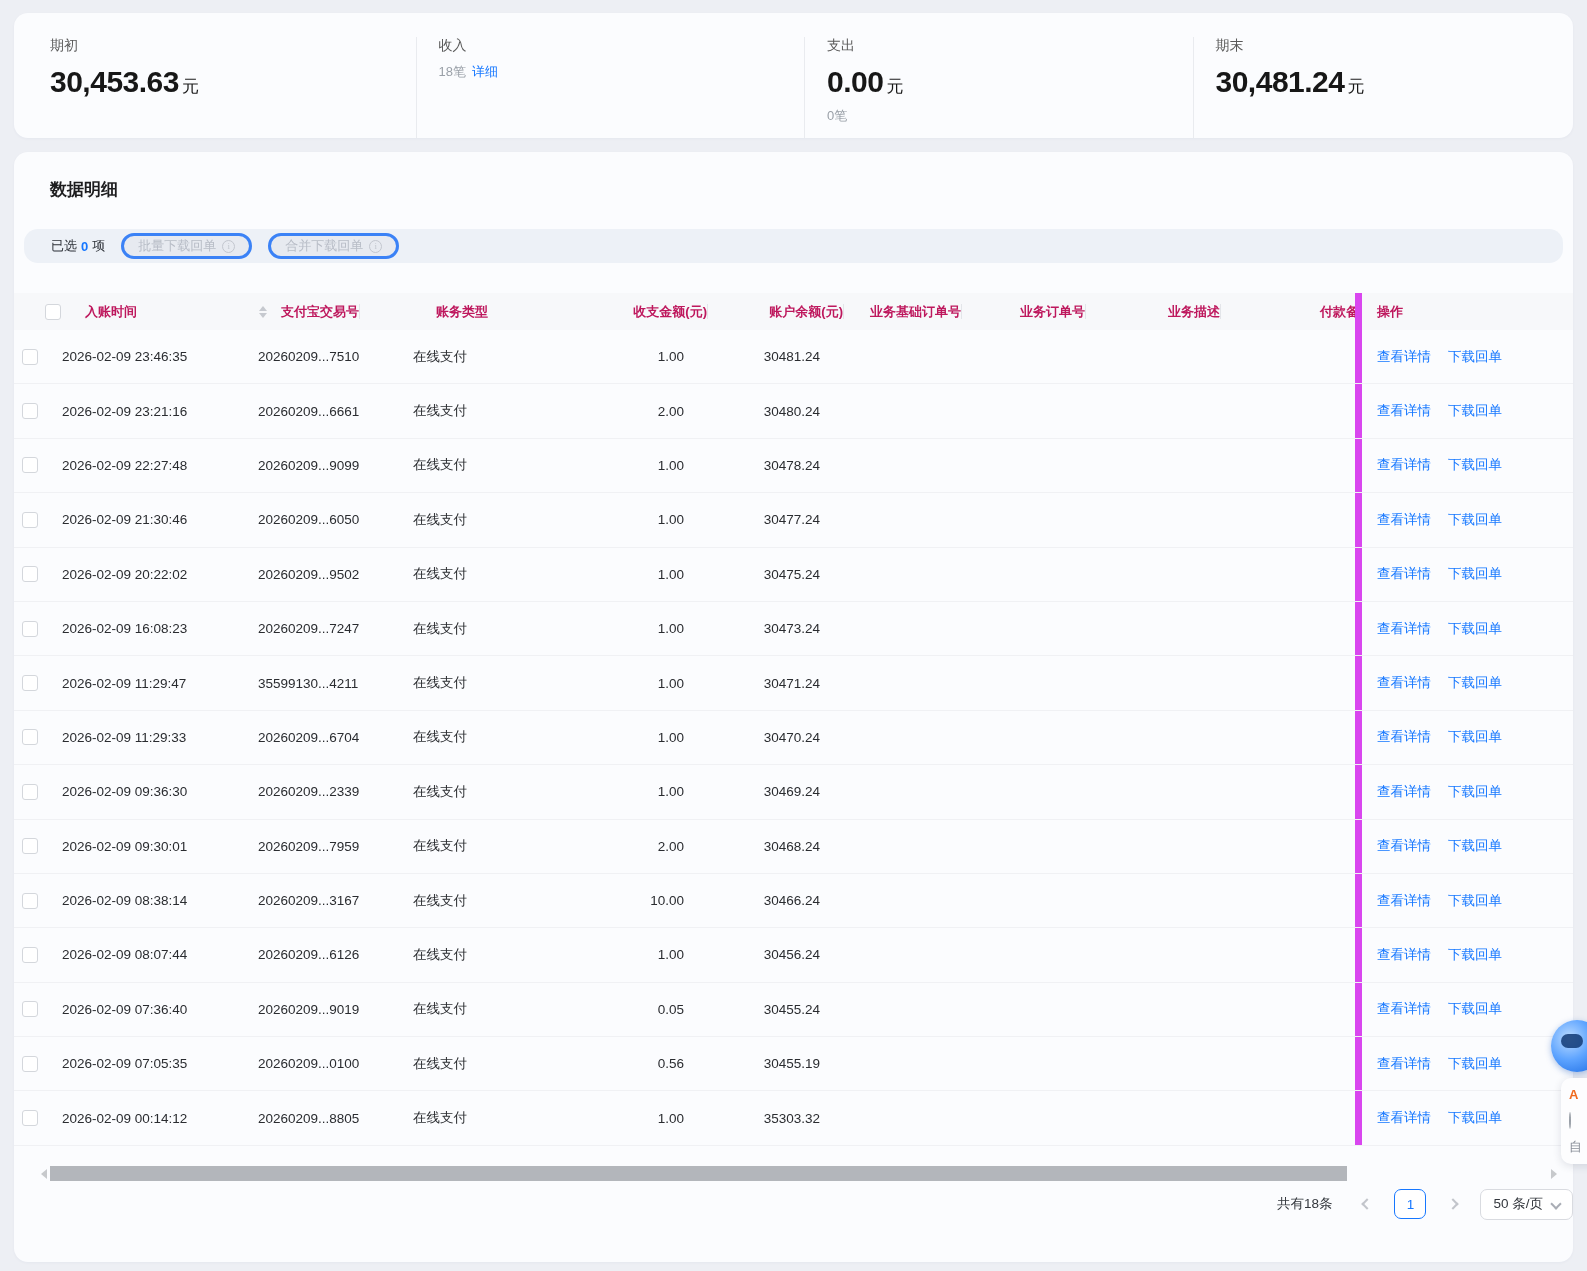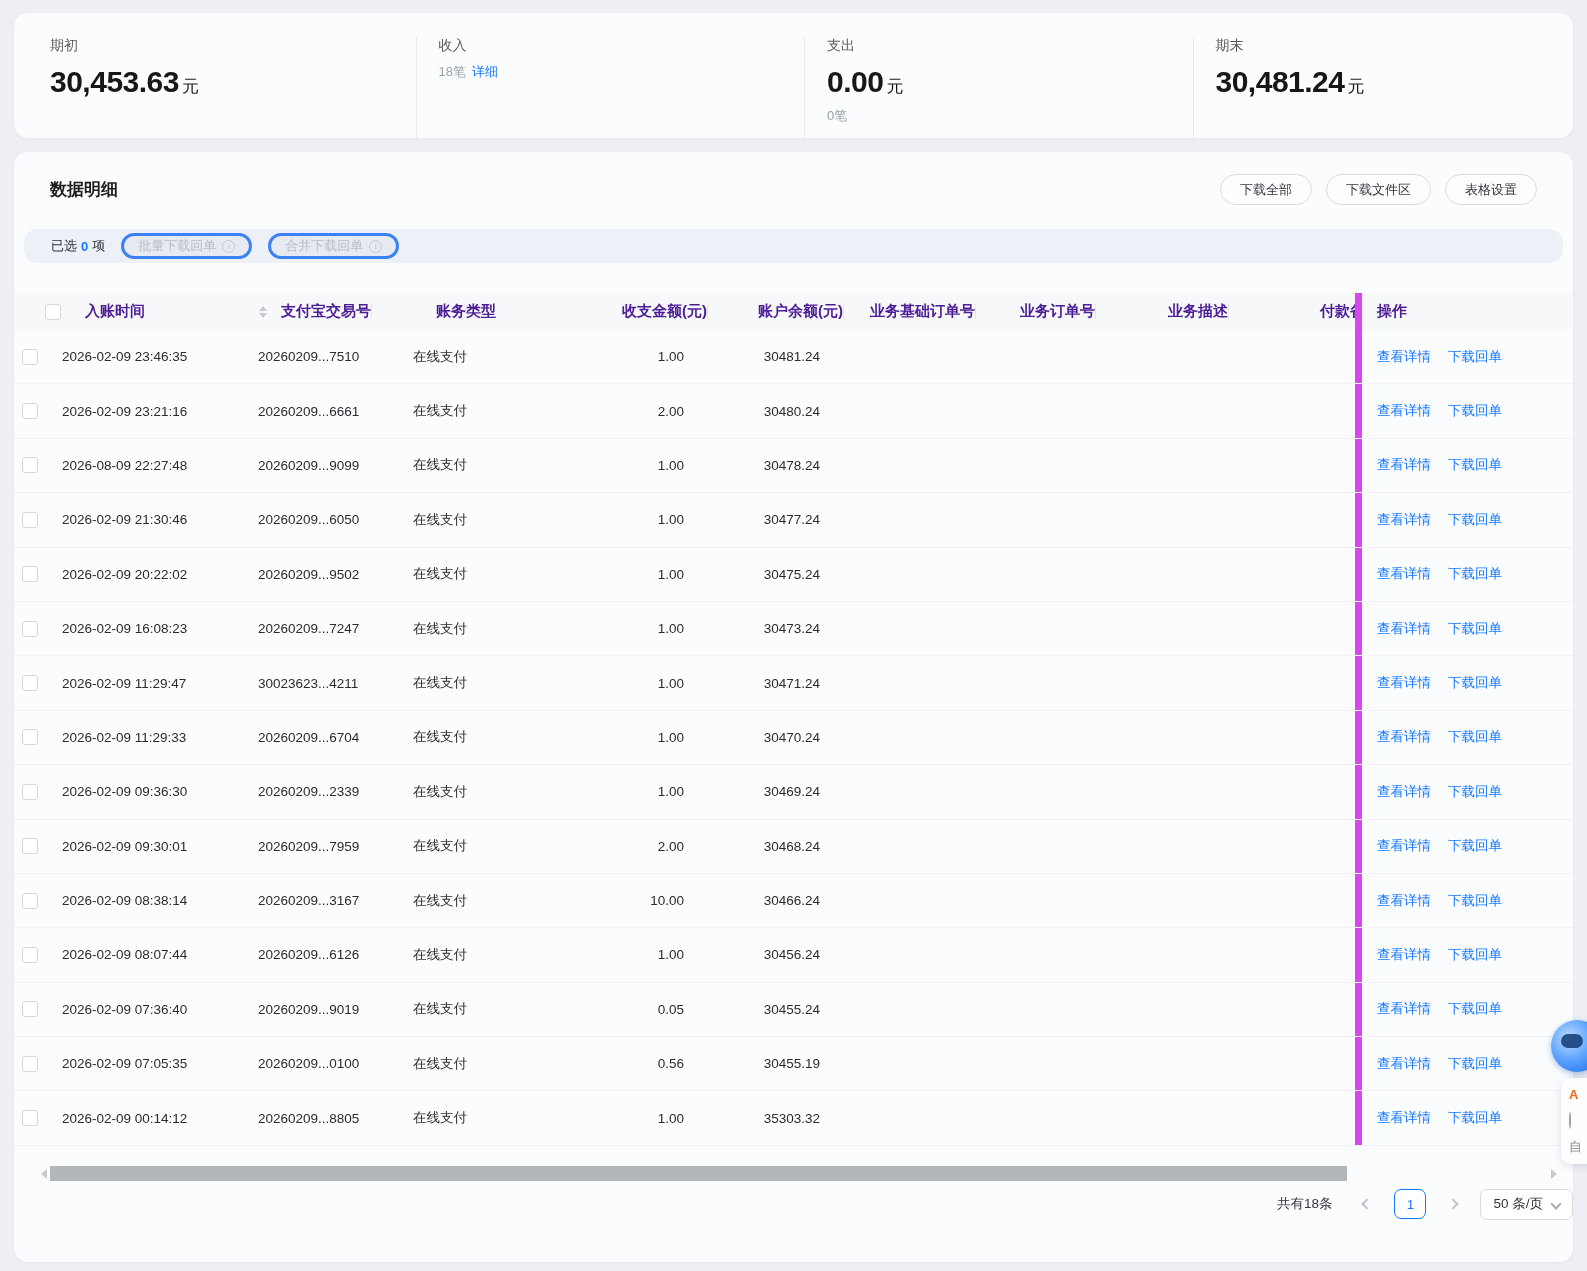--- a/index.html
+++ b/index.html
@@ -31,21 +31,21 @@
   .sel-text { color:#2b2f36; }
   .sel-count { color:#1677ff; font-weight:700; margin:0 4px; }
   .bar-btn { height:26px; margin-left:16px; padding:0 14px; border-radius:14px; background:#e7eaf0; border:3px solid #3b82f6;
              color:#b7bcc6; font-size:13px; display:inline-flex; align-items:center; gap:6px; cursor:not-allowed; }
   .info-i { width:13px; height:13px; border:1px solid #c3c7cf; border-radius:50%; font-size:9px; line-height:11px;
             text-align:center; display:inline-block; color:#c3c7cf; font-family:"Liberation Serif",serif; }
 
   
   .table { position:absolute; left:0; top:141px; width:100%; }
   .tr { display:flex; align-items:center; padding-left:31px; position:relative; }
-  .thead { height:37px; background:#f7f8fa; font-weight:700; font-size:15px; color:#4c1d95; }
+  .thead { height:37px; background:#f7f8fa; font-weight:700; font-size:13px; color:#be185d; }
   .row { height:54.4px; border-bottom:1px solid #f0f1f4; font-size:13.5px; color:#2a2c30; background:transparent;padding-left:8px; }
   .c-check { width:40px; display:flex; align-items:center; }
   .checkbox { width:16px; height:16px; border:1px solid #d4d7dc; border-radius:3px; background:#fff; cursor:pointer; }
   .c-time { width:196px; display:flex; align-items:center; }
   .c-txn  { width:155px; }
   .c-type { width:120px; }
   .c-amt  { width:151px; text-align:right; }
   .c-bal  { width:136px; text-align:right; }
   .c-base { width:150px; margin-left:27px; }
   .c-ord  { width:148px; }
@@ -116,25 +116,20 @@
   </div>
   <div class="sum-col">
     <div class="sum-label">期末</div>
     <div class="sum-value"><span>30,481.24</span><span class="sum-unit">元</span></div>
   </div>
 </div>
 
 <div class="card main">
   <div class="panel-title">数据明细</div>
 
-  <div class="toolbar">
-    <button class="pill-btn">下载全部</button>
-    <button class="pill-btn">下载文件区</button>
-    <button class="pill-btn">表格设置</button>
-  </div>
 
   <div class="select-bar">
     <span class="sel-text">已选</span>
     <span class="sel-count">0</span>
     <span class="sel-text">项</span>
     <button class="bar-btn">
       <span>批量下载回单</span>
         <span class="info-i">i</span>
     </button>
     <button class="bar-btn">
@@ -203,21 +198,21 @@
     <div class="ops">
       <a>查看详情</a>
       <a>下载回单</a>
     </div>
   </div>
 
   <div class="tr row">
     <div class="c-check">
             <span class="checkbox"></span>
           </div>
-    <div class="c-time">2026-08-09 22:27:48</div>
+    <div class="c-time">2026-02-09 22:27:48</div>
     <div class="c-txn">20260209...9099</div>
     <div class="c-type">在线支付</div>
     <div class="c-amt">1.00</div>
     <div class="c-bal">30478.24</div>
     <div class="c-base"></div>
     <div class="c-ord"></div>
     <div class="c-desc"></div>
     <div class="c-pay"></div>
     <div class="ops">
       <a>查看详情</a>
@@ -280,21 +275,21 @@
       <a>查看详情</a>
       <a>下载回单</a>
     </div>
   </div>
 
   <div class="tr row">
     <div class="c-check">
             <span class="checkbox"></span>
           </div>
     <div class="c-time">2026-02-09 11:29:47</div>
-    <div class="c-txn">30023623...4211</div>
+    <div class="c-txn">35599130...4211</div>
     <div class="c-type">在线支付</div>
     <div class="c-amt">1.00</div>
     <div class="c-bal">30471.24</div>
     <div class="c-base"></div>
     <div class="c-ord"></div>
     <div class="c-desc"></div>
     <div class="c-pay"></div>
     <div class="ops">
       <a>查看详情</a>
       <a>下载回单</a>

